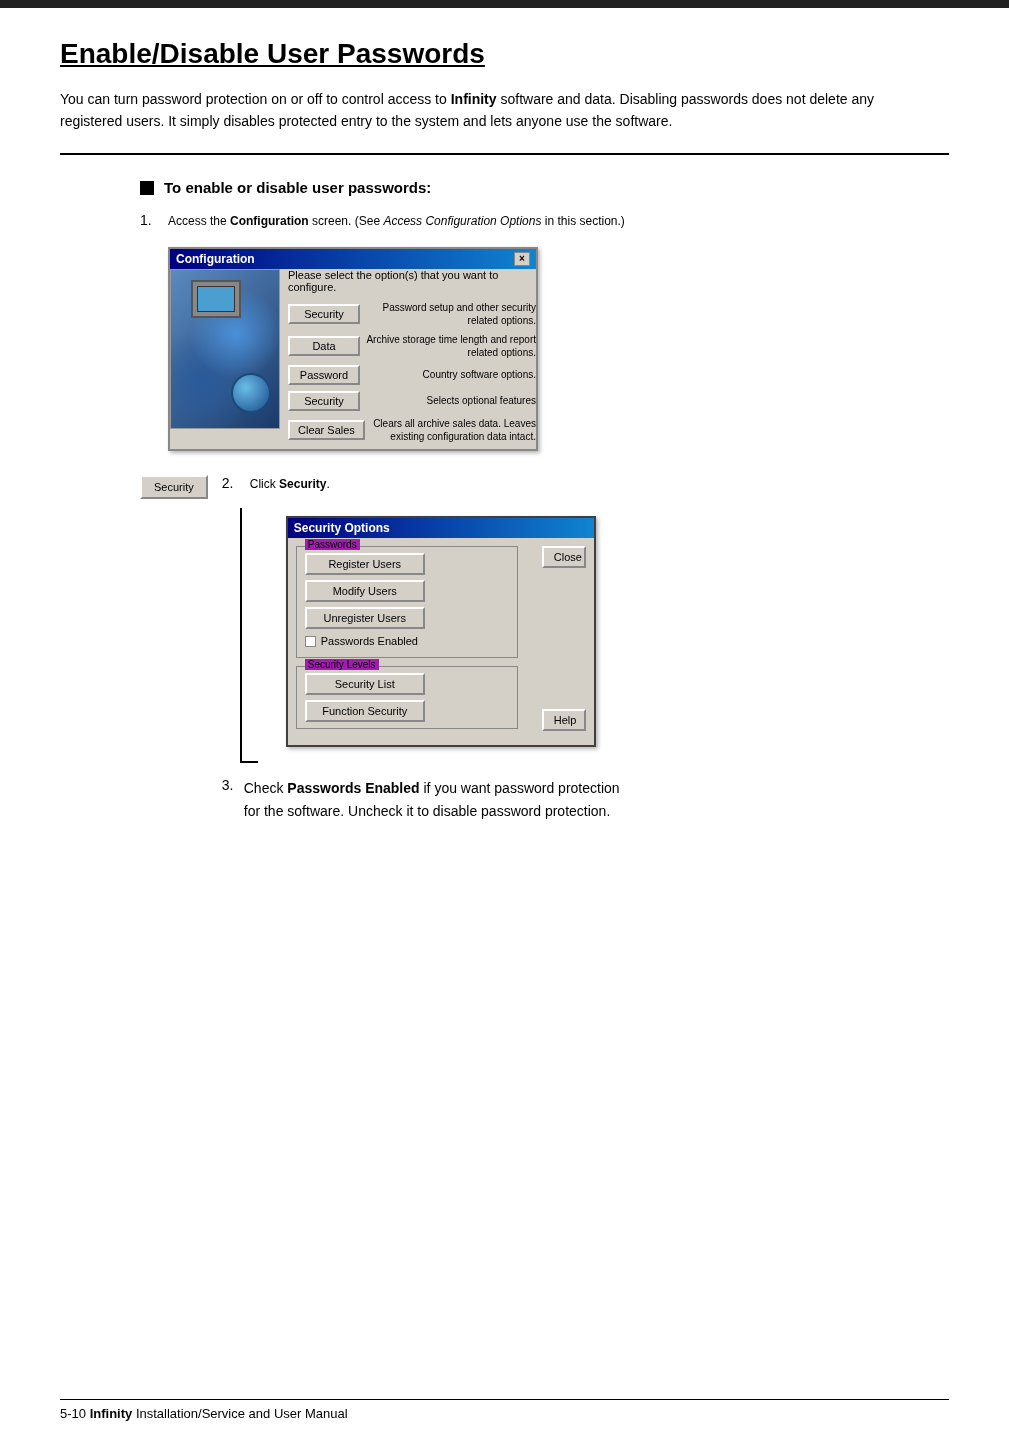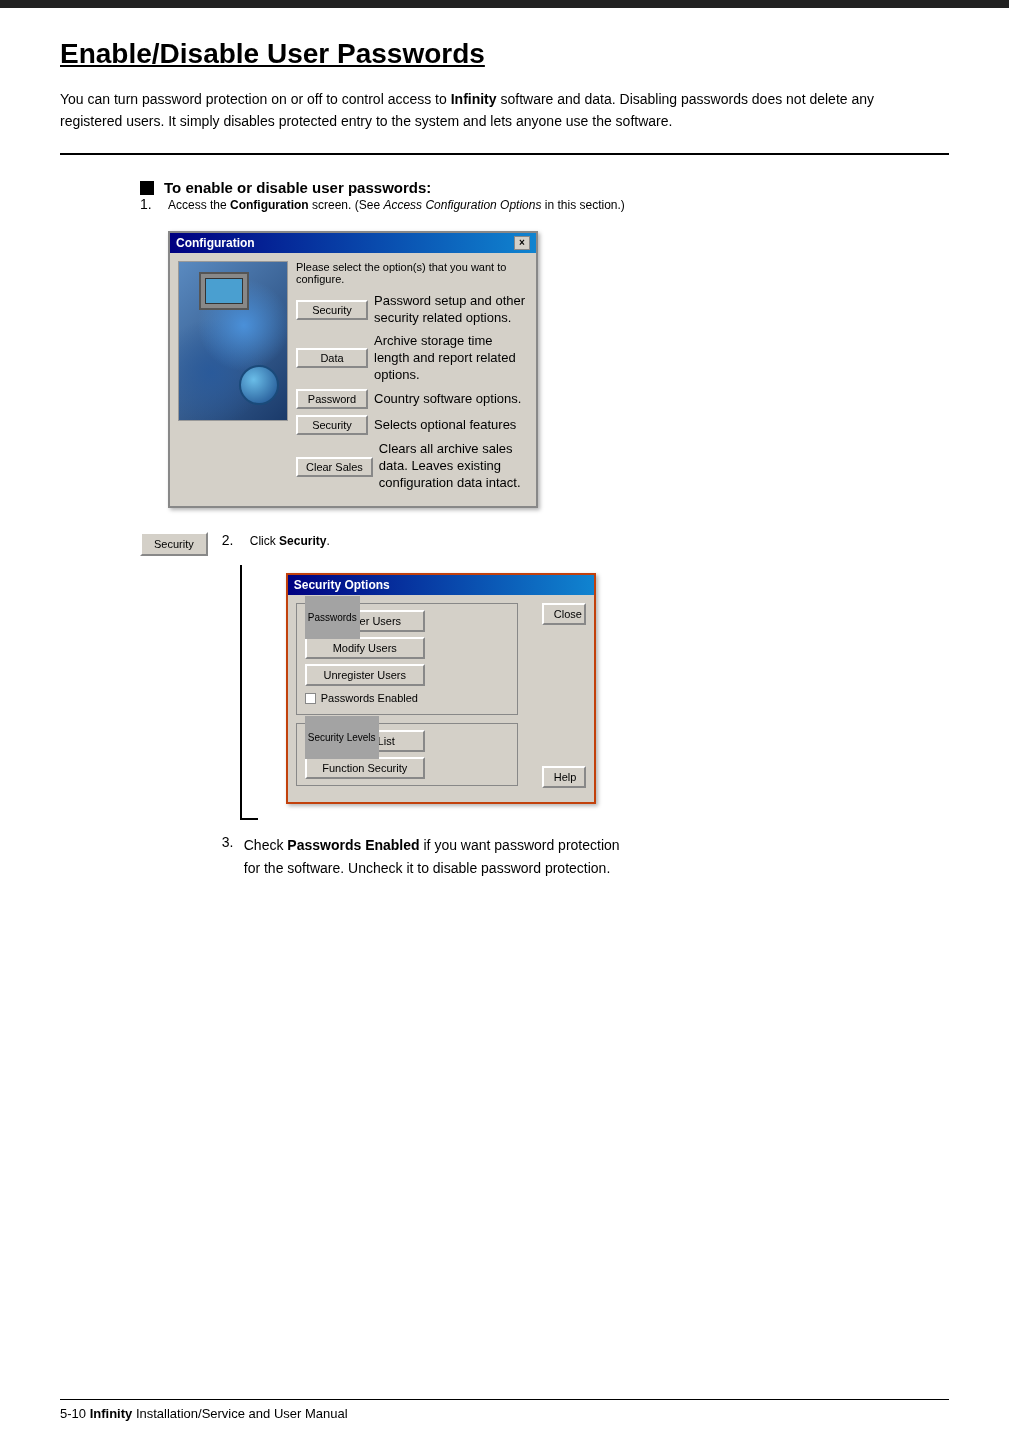--- a/index.html
+++ b/index.html
@@ -37,21 +37,21 @@
       font-weight: bold;
     }
     .divider {
       border: none;
       border-top: 2px solid #000;
       margin: 18px 0 24px 0;
     }
     .step-header {
       display: flex;
       align-items: flex-start;
-      margin-bottom: 0;
+      margin-bottom: 16px;
     }
     .bullet-square {
       width: 14px;
       height: 14px;
       background: #000;
       display: inline-block;
       margin-right: 10px;
       margin-top: 2px;
       flex-shrink: 0;
     }
@@ -108,21 +108,20 @@
       height: 14px;
       font-size: 10px;
       display: flex;
       align-items: center;
       justify-content: center;
       cursor: pointer;
       font-family: Arial;
     }
     .config-body {
       display: flex;
-      padding: 8px;
       gap: 8px;
     }
     .config-image-area {
       width: 110px;
       height: 160px;
       background: linear-gradient(135deg, #3a6ba8 0%, #6ab0d4 30%, #2a4a7a 60%, #1a3a5a 100%);
       display: flex;
       align-items: center;
       justify-content: center;
       overflow: hidden;
@@ -185,24 +184,25 @@
       border: 2px solid;
       border-color: #fff #888 #888 #fff;
       padding: 2px 8px;
       font-size: 11px;
       min-width: 72px;
       text-align: center;
       cursor: pointer;
       font-family: Arial;
     }
     .config-btn-desc {
-      font-size: 13px;
+      font-size: 10px;
       color: #000;
       line-height: 1.3;
       flex: 1;
+      text-align: right;
     }
     .config-footer {
       display: flex;
       justify-content: flex-end;
       padding: 4px 8px 8px 8px;
       gap: 6px;
     }
     .config-footer-btn {
       background: #d4d0c8;
       border: 2px solid;
@@ -220,21 +220,21 @@
       border-color: #fff #888 #888 #fff;
       padding: 4px 12px;
       font-size: 11px;
       margin-bottom: 14px;
       cursor: pointer;
       font-family: Arial;
     }
 
     
     .sec-dialog {
-      border: 2px solid #c2410c;
+      border: 2px solid #404040;
       background: #d4d0c8;
       width: 310px;
       margin: 8px 0 16px 28px;
       font-size: 11px;
       font-family: Arial, sans-serif;
       box-shadow: 2px 2px 4px rgba(0,0,0,0.3);
     }
     .sec-titlebar {
       background: linear-gradient(to right, #000080, #1084d0);
       color: #fff;
@@ -253,22 +253,22 @@
     .sec-group {
       border: 1px solid #888;
       padding: 6px 8px;
       margin-bottom: 8px;
       position: relative;
     }
     .sec-group-label {
       position: absolute;
       top: -8px;
       left: 8px;
-      background: #a3a3a3;
-      padding: 16px 3px;
+      background: #a21caf;
+      padding: 0 3px;
       font-size: 10px;
       color: #000;
     }
     .sec-btn {
       background: #d4d0c8;
       border: 2px solid;
       border-color: #fff #888 #888 #fff;
       padding: 3px 0;
       font-size: 11px;
       width: 120px;

